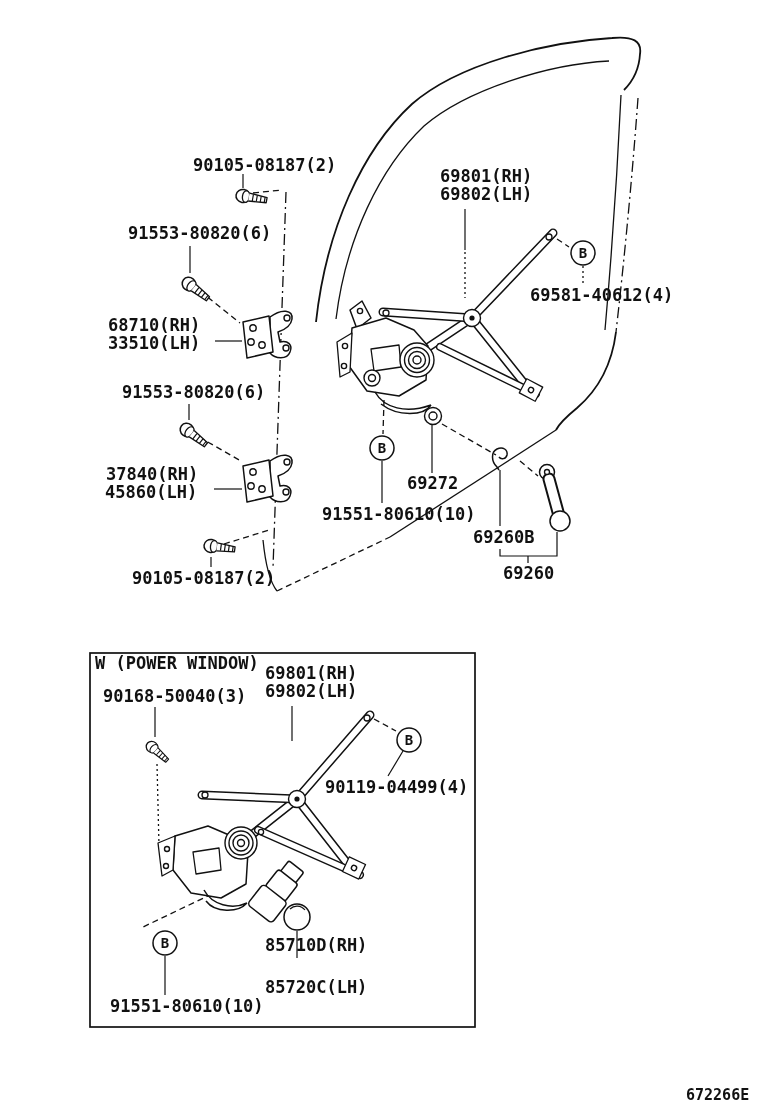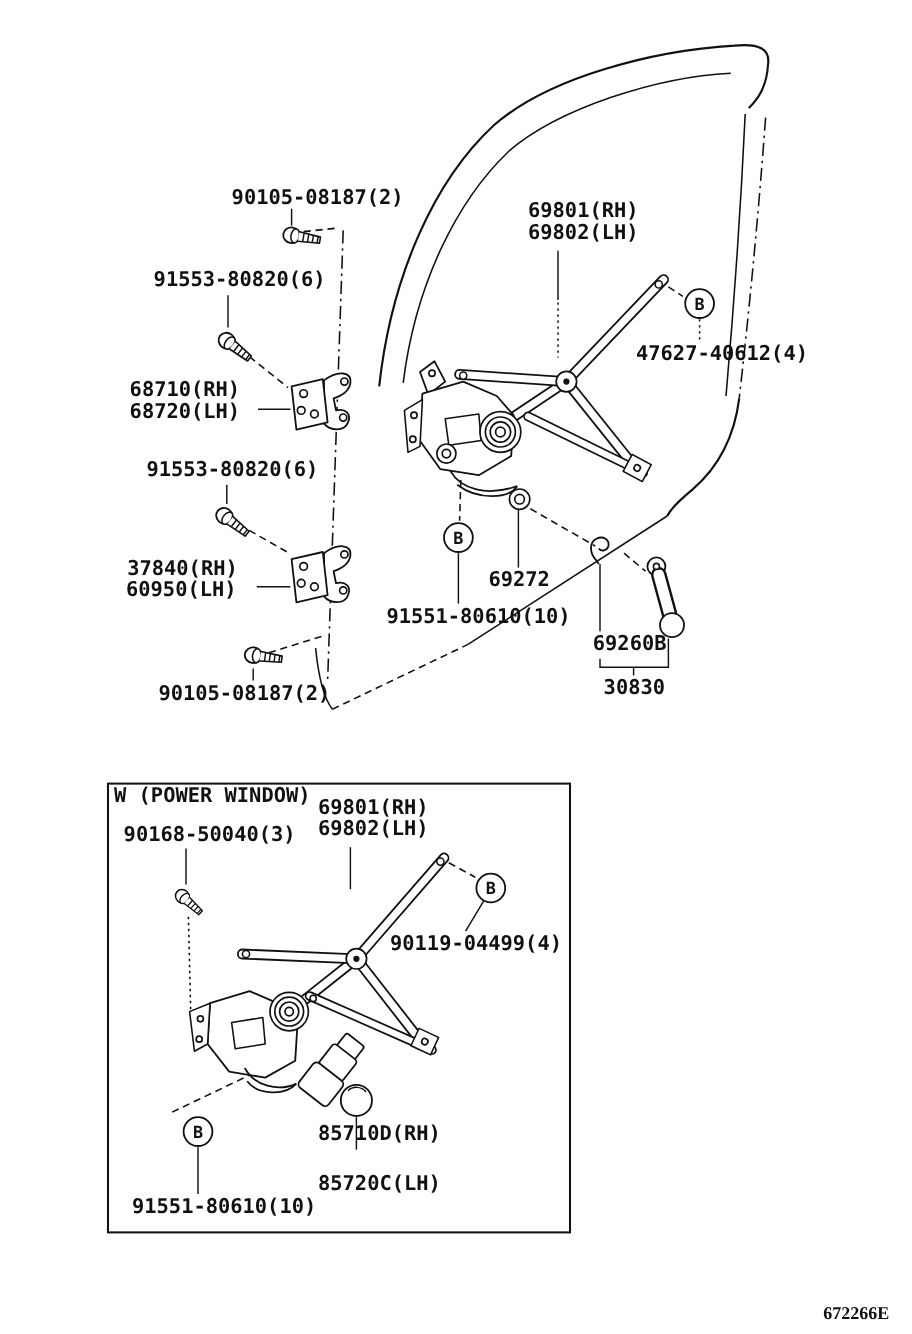--- a/index.html
+++ b/index.html
@@ -1,21 +1,21 @@
 <!DOCTYPE html>
 <html><head>
 <meta charset="utf-8">
 <style>
   html,body{margin:0;padding:0;background:#fff;}
   #stage{position:relative;width:760px;height:1112px;background:#fff;overflow:hidden;
          font-family:"DejaVu Sans Mono","Liberation Mono",monospace;}
   #art{position:absolute;left:0;top:0;}
   .pl{position:absolute;white-space:nowrap;font-weight:700;font-size:17px;line-height:18px;
       color:#111;letter-spacing:0px;}
-  .pl-small{font-size:15px;font-family:Liberation Serif, serif;}
+  .pl-small{font-size:15px;}
   
   .ln{stroke:#111;stroke-width:1.5;fill:none;}
   .lnt{stroke:#111;stroke-width:1.2;fill:none;}
   .lnd{stroke:#111;stroke-width:1.3;fill:none;stroke-dasharray:6 4;}
   .lndd{stroke:#111;stroke-width:1.3;fill:none;stroke-dasharray:11 4 2 4;}
   .lno{stroke:#111;stroke-width:1.3;fill:none;stroke-dasharray:2 3;}
   .door{stroke:#111;stroke-width:1.8;fill:none;}
   .doort{stroke:#111;stroke-width:1.3;fill:none;}
   .cap-o{stroke:#111;stroke-width:9;fill:none;stroke-linecap:round;stroke-linejoin:round;}
   .cap-i{stroke:#fff;stroke-width:6;fill:none;stroke-linecap:round;stroke-linejoin:round;}
@@ -202,32 +202,32 @@
     <circle cx="409" cy="740" r="12" class="sh"></circle>
     <text x="409" y="745" text-anchor="middle" class="bt">B</text>
     <circle cx="165" cy="943" r="12" class="sh"></circle>
     <text x="165" y="948" text-anchor="middle" class="bt">B</text>
   </g>
 </svg>
 
   <div class="pl" style="left:193px;top:156px">90105-08187(2)</div>
   <div class="pl" style="left:128px;top:224px">91553-80820(6)</div>
   <div class="pl" style="left:108px;top:316px">68710(RH)</div>
-  <div class="pl" style="left:108px;top:334px">68720(LH)</div>
+  <div class="pl" style="left:108px;top:334px">33510(LH)</div>
   <div class="pl" style="left:122px;top:383px">91553-80820(6)</div>
   <div class="pl" style="left:106px;top:465px">37840(RH)</div>
-  <div class="pl" style="left:105px;top:483px">60950(LH)</div>
+  <div class="pl" style="left:105px;top:483px">45860(LH)</div>
   <div class="pl" style="left:132px;top:569px">90105-08187(2)</div>
   <div class="pl" style="left:440px;top:167px">69801(RH)</div>
   <div class="pl" style="left:440px;top:185px">69802(LH)</div>
-  <div class="pl" style="left:530px;top:286px">47627-40612(4)</div>
+  <div class="pl" style="left:530px;top:286px">69581-40612(4)</div>
   <div class="pl" style="left:407px;top:474px">69272</div>
   <div class="pl" style="left:322px;top:505px">91551-80610(10)</div>
-  <div class="pl" style="left:494px;top:528px">69260B</div>
-  <div class="pl" style="left:503px;top:564px">30830</div>
+  <div class="pl" style="left:473px;top:528px">69260B</div>
+  <div class="pl" style="left:503px;top:564px">69260</div>
 
   <div class="pl" style="left:95px;top:654px">W (POWER WINDOW)</div>
   <div class="pl" style="left:103px;top:687px">90168-50040(3)</div>
   <div class="pl" style="left:265px;top:664px">69801(RH)</div>
   <div class="pl" style="left:265px;top:682px">69802(LH)</div>
   <div class="pl" style="left:325px;top:778px">90119-04499(4)</div>
   <div class="pl" style="left:265px;top:936px">85710D(RH)</div>
   <div class="pl" style="left:265px;top:978px">85720C(LH)</div>
   <div class="pl" style="left:110px;top:997px">91551-80610(10)</div>
 

